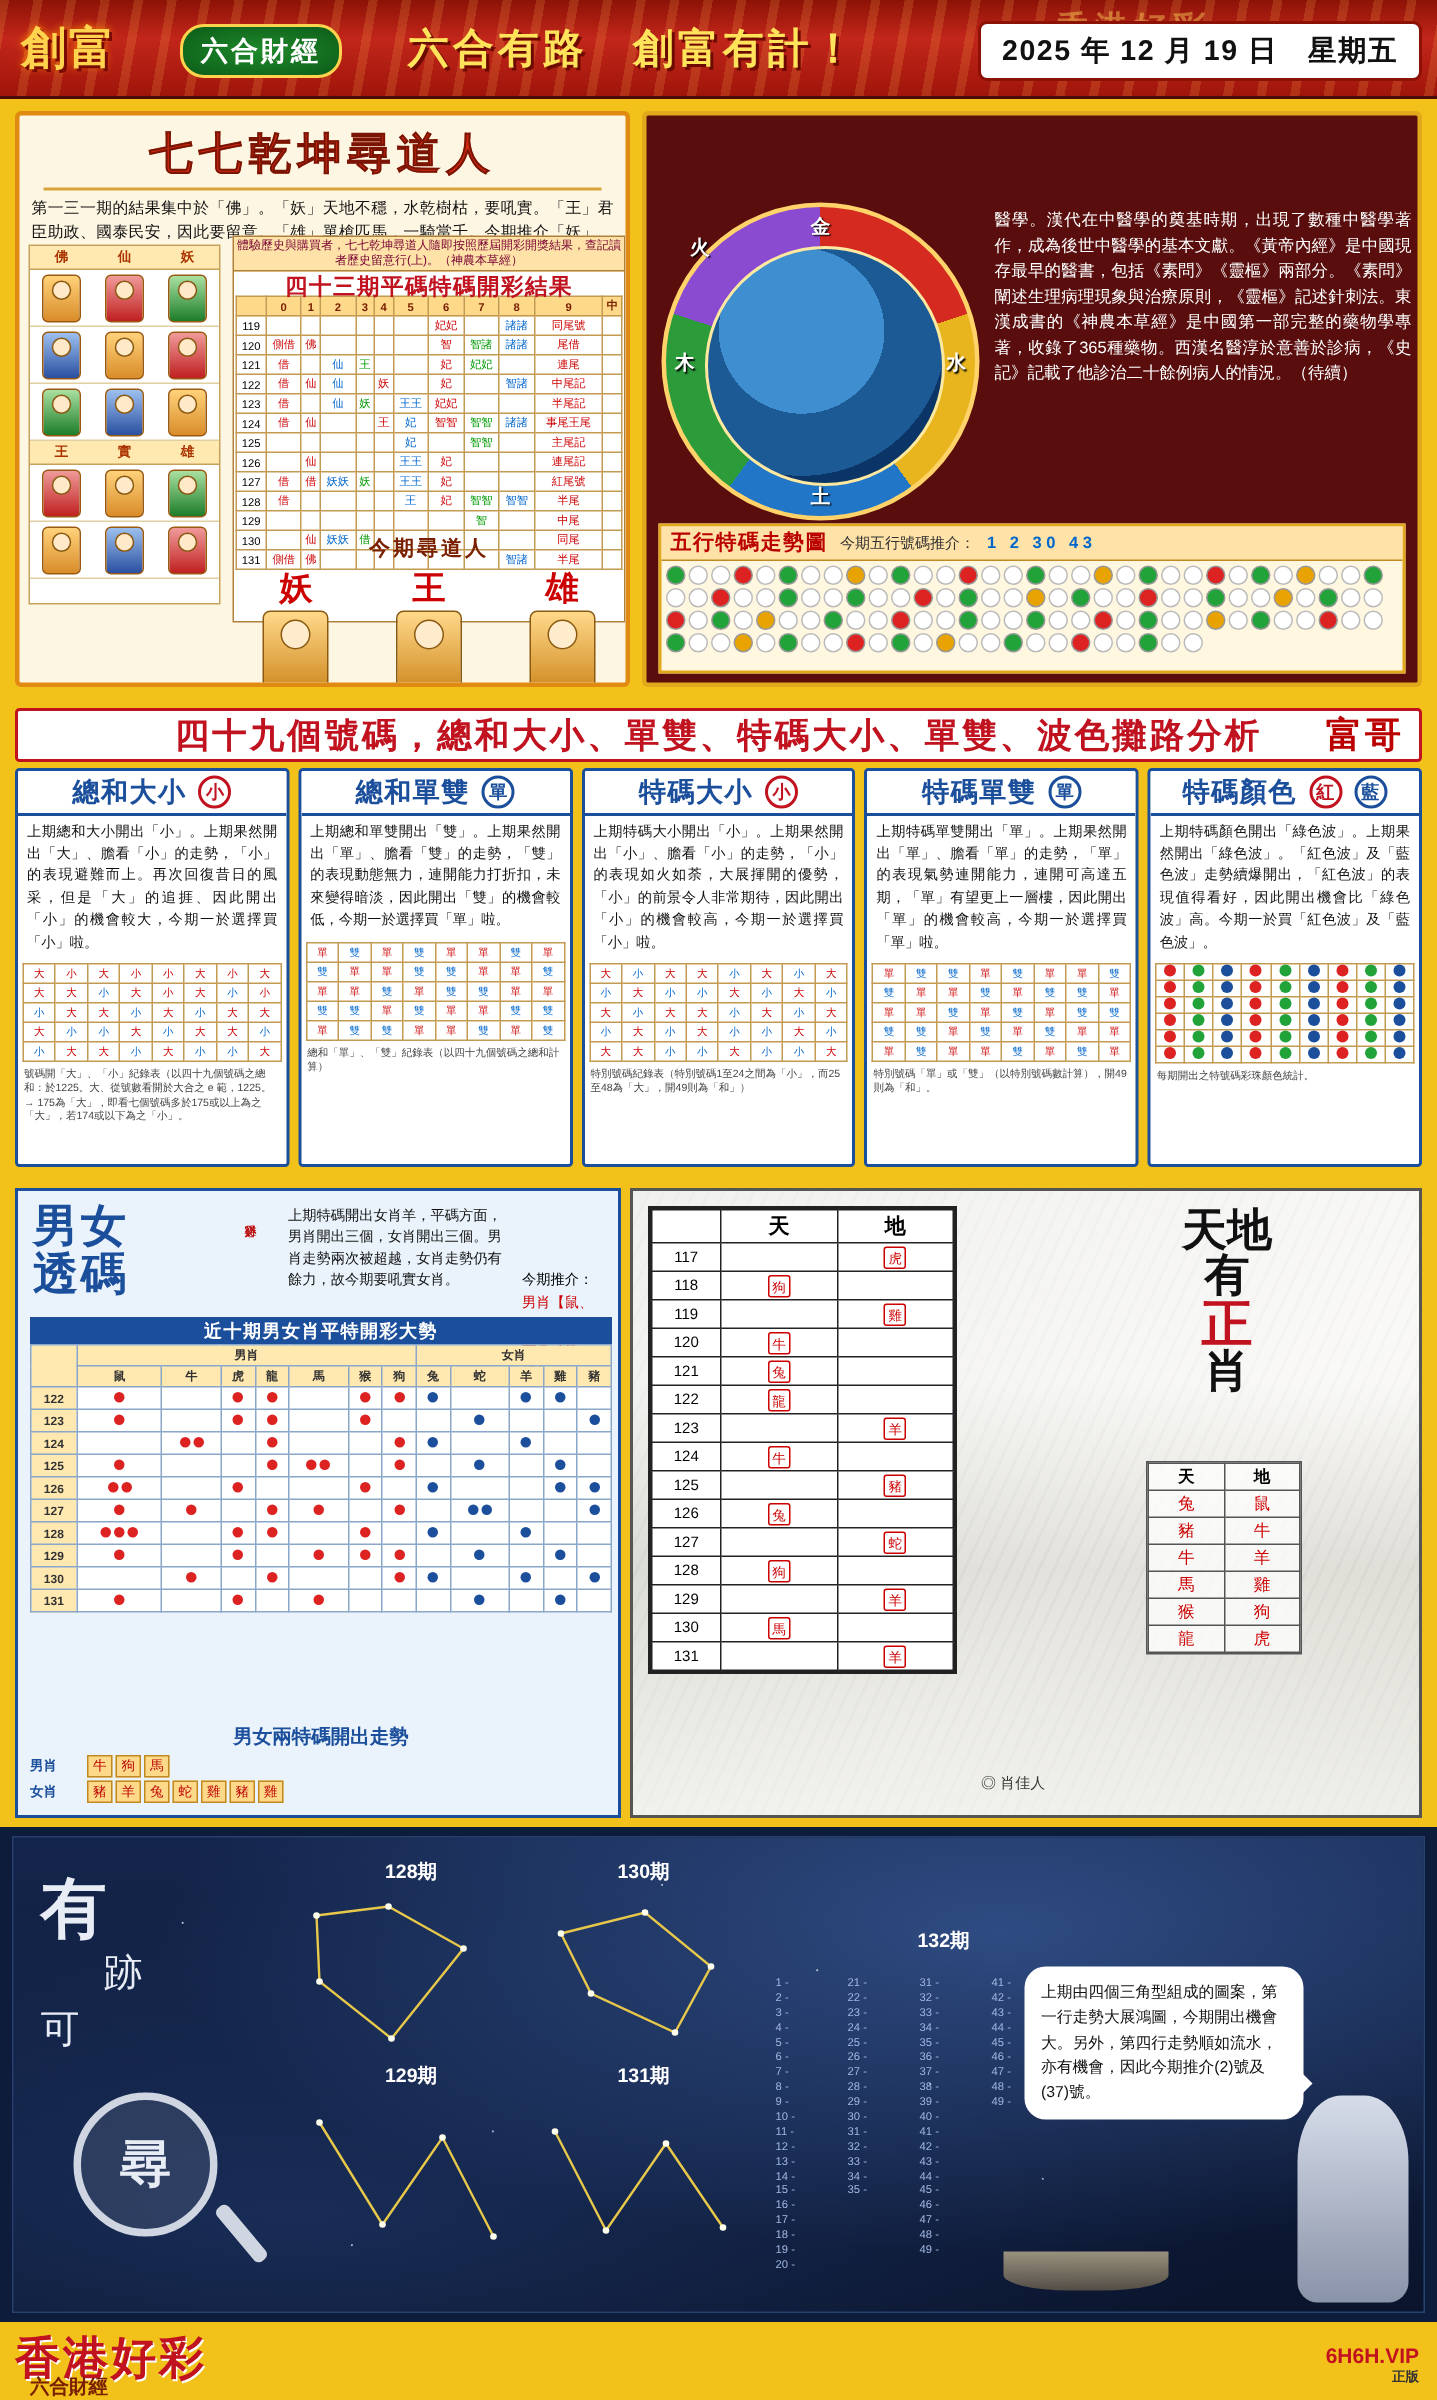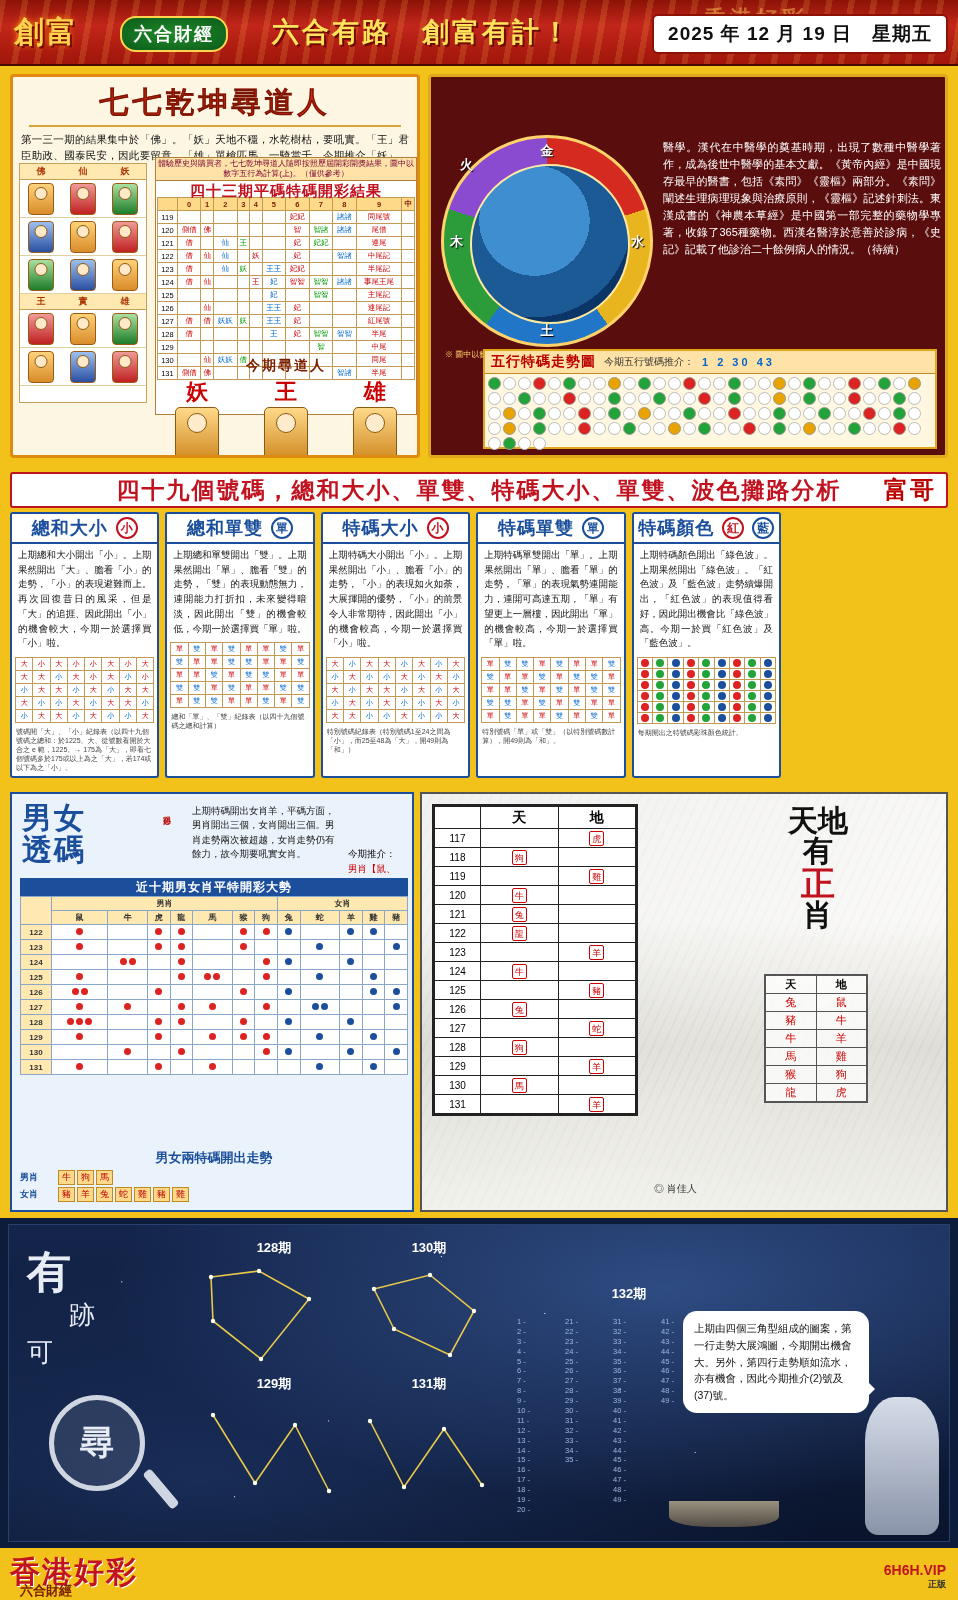--- a/index.html
+++ b/index.html
@@ -147,21 +147,21 @@
     border:2px solid #ffe9a0;
   }
   .wheel .el { position:absolute; font-size:13px; font-weight:bold; color:#fff; text-shadow:1px 1px 1px #000; }
   .rp-text {
     position:absolute; left:232px; top:62px; width:278px;
     font-size:11px; line-height:1.55; color:#fff; text-align:justify;
   }
   .rp-text .hl { color:#ffe14d; }
   .rp-strip {
     position:absolute; left:8px; right:8px; bottom:6px; height:100px;
-    background:#fff7e0; border:2px solid #e0a81a;margin-left:44px;
+    background:#fff7e0; border:2px solid #e0a81a;
   }
   .rp-strip .cap { display:flex; align-items:center; gap:8px; padding:2px 6px; background:#ffe2a8; border-bottom:1px solid #c08a20;}
   .rp-strip .cap .t { font-size:14px; font-weight:bold; color:#b00; letter-spacing:1px; }
   .rp-strip .cap .r { font-size:10px; color:#333; }
   .rp-strip .cap .nums { font-size:11px; font-weight:bold; color:#06c; letter-spacing:3px; }
   .dots { display:flex; flex-wrap:wrap; padding:2px; }
   .dot {
     width:13px; height:13px; margin:1px; border-radius:50%;
     border:1px solid #999; font-size:8px; line-height:12px; text-align:center; color:#fff;
   }
@@ -170,21 +170,21 @@
   
   #row2 { top:466px; height:320px; background:#f2c21a; }
   .r2-title {
     position:absolute; left:10px; top:6px; width:938px; height:36px;
     background:#fff; border:2px solid #c1121f; border-radius:3px;
     display:flex; align-items:center; justify-content:center;
     font-size:23px; font-weight:bold; color:#c1121f; letter-spacing:2px;
     font-family:"DejaVu Serif", serif;
   }
   .r2-title .fu { position:absolute; right:10px; font-size:24px; color:#b00; }
-  .cards { position:absolute; left:10px; top:46px; width:771px; height:266px; display:flex; gap:6px; }
+  .cards { position:absolute; left:10px; top:46px; width:938px; height:266px; display:flex; gap:6px; }
   .card { flex:1; background:#fff; border:2px solid #1b4f9c; border-radius:3px; position:relative; overflow:hidden; }
   .card .ch {
     display:flex; align-items:center; justify-content:center; gap:8px;
     height:30px; border-bottom:2px solid #1b4f9c; background:#fff;
   }
   .card .ch .t { font-size:18px; font-weight:bold; color:#1b4f9c; letter-spacing:1px; font-family:"DejaVu Serif",serif;}
   .badge {
     width:22px; height:22px; border-radius:50%; border:2px solid #c1121f; color:#c1121f;
     font-size:12px; font-weight:bold; line-height:19px; text-align:center;
   }
@@ -399,21 +399,21 @@
           <div class="godcell">
               <div class="fig blue"></div>
             </div>
           <div class="godcell">
               <div class="fig red"></div>
             </div>
         </div>
       </div>
 
       <div class="tbl-box">
-        <div class="tbl-cap">體驗歷史與購買者，七七乾坤尋道人隨即按照歷屆開彩開獎結果，圖中以數字五行為計算(上)。（僅供參考）</div>
+        <div class="tbl-cap">體驗歷史與購買者，七七乾坤尋道人隨即按照歷屆開彩開獎結果，查記讀者歷史留意行(上)。（神農本草經）</div>
         <div style="height:16px"></div>
         <div class="tbl-title">四十三期平碼特碼開彩結果</div>
         <div style="padding:0 1px;">
           <table class="grid">
             <tbody>
                 <tr>
               <th></th>
               <th>0</th>
               <th>1</th>
               <th>2</th>

